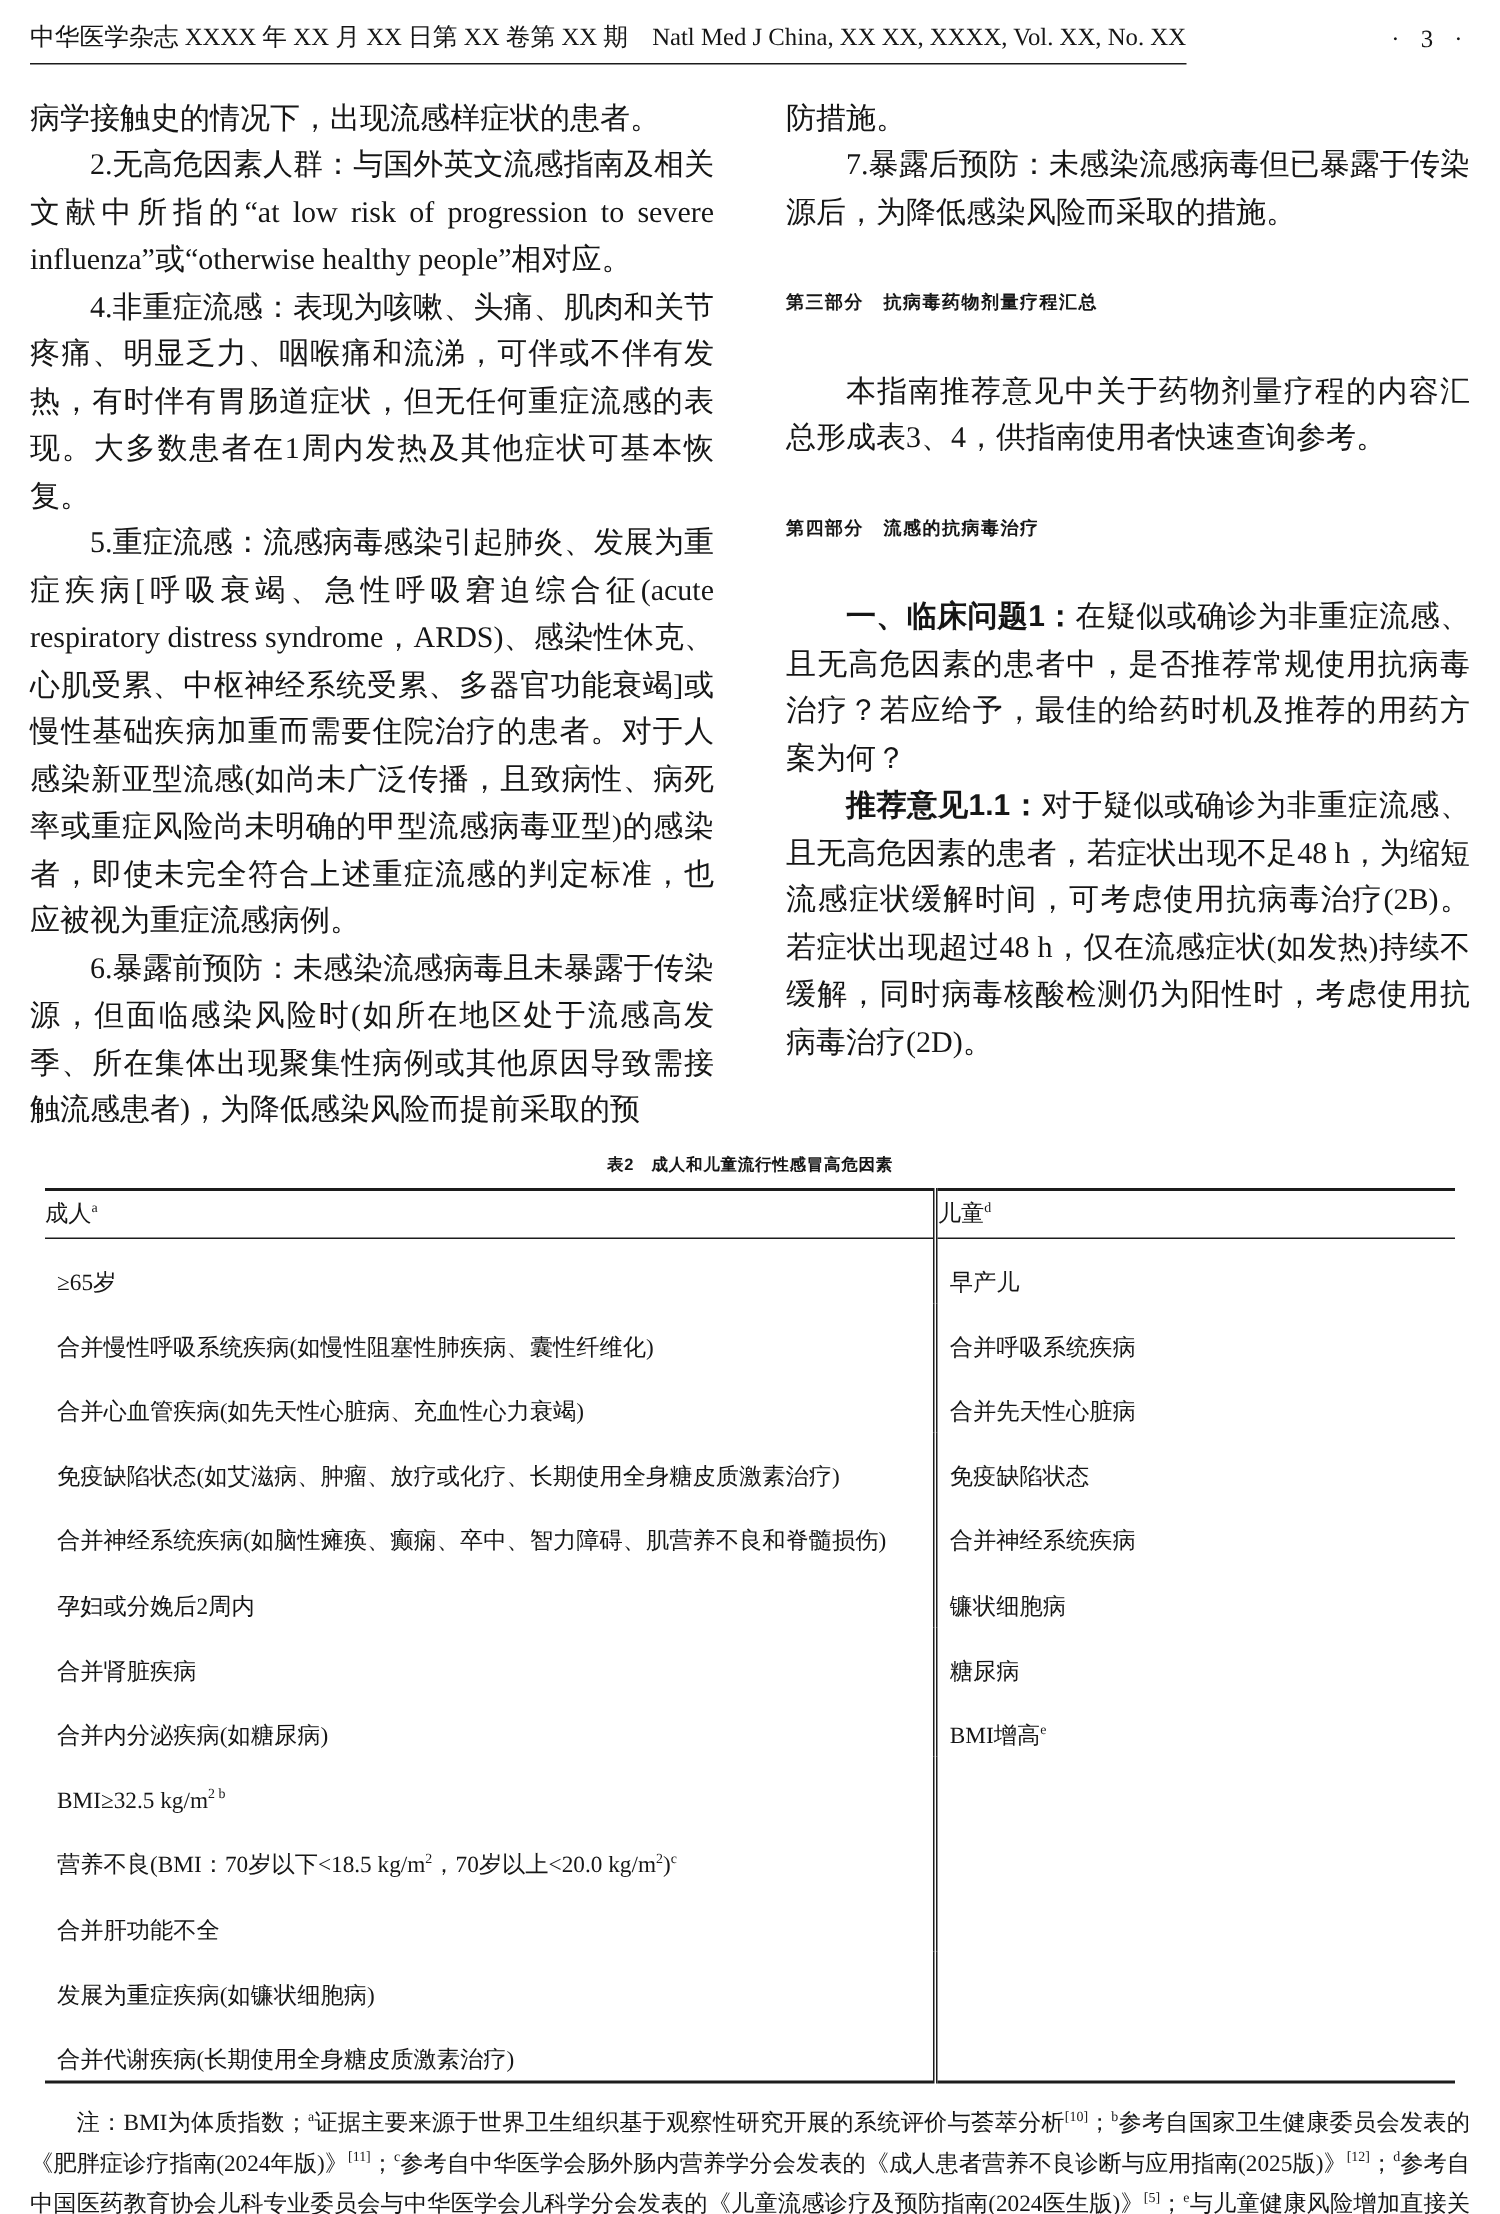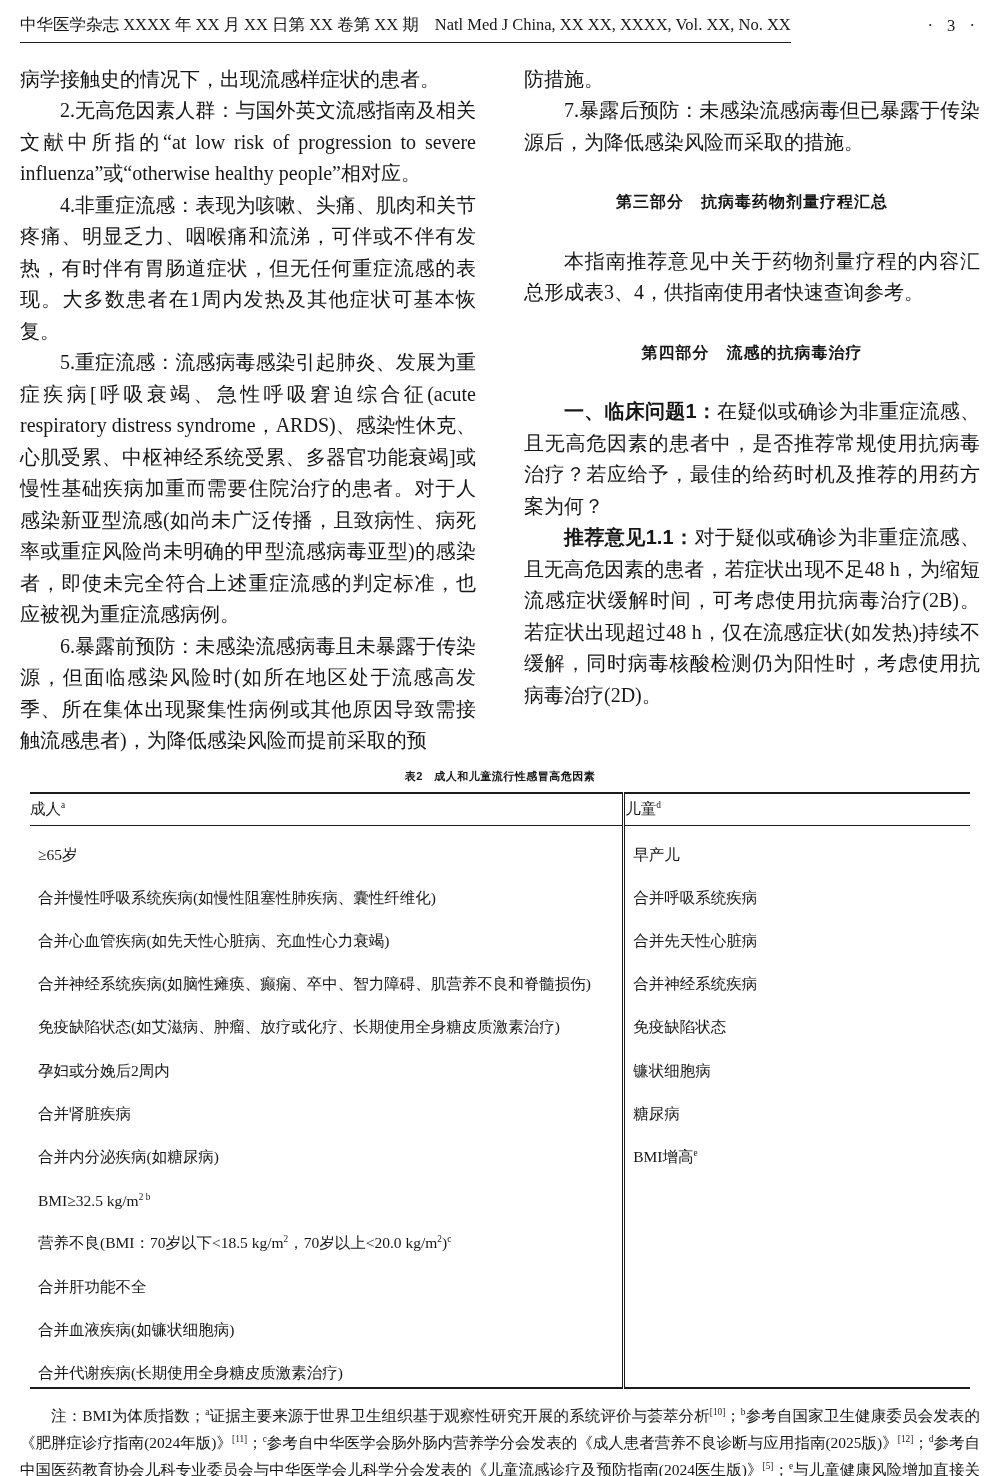--- a/index.html
+++ b/index.html
@@ -13,21 +13,21 @@
   .masthead{border-bottom:1.8px solid #1c1c1c;padding-bottom:6px;white-space:nowrap;}
   .masthead .en{margin-left:16px;text-align:center;}
   .page-no{letter-spacing:5px;padding-bottom:6px;}
 
   
   .columns{display:flex;gap:48px;margin:21px 20px 0 20px;}
   .col{width:460px;font-size:20px;line-height:31.5px;text-align:justify;}
   .col p{margin:0;}
   .ind{text-indent:2em;}
   .sec-heading{font-family:"Liberation Sans","DejaVu Sans",sans-serif;font-weight:700;
-               font-size:16px;text-align:center;margin:28px 0;letter-spacing:1px;}
+               font-size:12px;margin:28px 0;letter-spacing:1px;}
   .b{font-weight:700;font-family:"Liberation Sans","DejaVu Sans",sans-serif;}
   .sup{font-size:60%;vertical-align:super;line-height:0;}
 
   
   .table-block{margin:12px 30px 0 30px;}
   .table-title{font-family:"Liberation Sans","DejaVu Sans",sans-serif;font-weight:700;
                font-size:11px;text-align:center;margin:0 0 8px 0;letter-spacing:0.5px;}
   table.t2{width:100%;border-collapse:collapse;border-top:2.5px solid #1c1c1c;
            border-bottom:2.5px solid #1c1c1c;font-size:15.5px;table-layout:fixed;}
   table.t2 th{font-weight:400;text-align:left;border-bottom:1.2px solid #1c1c1c;
@@ -88,26 +88,26 @@
           </tr>
         <tr>
             <td><span>合并慢性呼吸系统疾病(如慢性阻塞性肺疾病、囊性纤维化)</span></td>
             <td class="child"><span>合并呼吸系统疾病</span></td>
           </tr>
         <tr>
             <td><span>合并心血管疾病(如先天性心脏病、充血性心力衰竭)</span></td>
             <td class="child"><span>合并先天性心脏病</span></td>
           </tr>
         <tr>
+            <td><span>免疫缺陷状态(如艾滋病、肿瘤、放疗或化疗、长期使用全身糖皮质激素治疗)</span></td>
+            <td class="child"><span>免疫缺陷状态</span></td>
+          </tr>
+        <tr>
             <td><span>合并神经系统疾病(如脑性瘫痪、癫痫、卒中、智力障碍、肌营养不良和脊髓损伤)</span></td>
             <td class="child"><span>合并神经系统疾病</span></td>
-          </tr>
-        <tr>
-            <td><span>免疫缺陷状态(如艾滋病、肿瘤、放疗或化疗、长期使用全身糖皮质激素治疗)</span></td>
-            <td class="child"><span>免疫缺陷状态</span></td>
           </tr>
         <tr>
             <td><span>孕妇或分娩后2周内</span></td>
             <td class="child"><span>镰状细胞病</span></td>
           </tr>
         <tr>
             <td><span>合并肾脏疾病</span></td>
             <td class="child"><span>糖尿病</span></td>
           </tr>
         <tr>
@@ -120,21 +120,21 @@
           </tr>
         <tr>
             <td><span>营养不良(BMI：70岁以下&lt;18.5 kg/m</span><span class="sup">2</span><span>，70岁以上&lt;20.0 kg/m</span><span class="sup">2</span><span>)</span><span class="sup">c</span></td>
             <td class="child"><span></span></td>
           </tr>
         <tr>
             <td><span>合并肝功能不全</span></td>
             <td class="child"><span></span></td>
           </tr>
         <tr>
-            <td><span>合并血液疾病(如镰状细胞病)</span></td>
+            <td><span>发展为重症疾病(如镰状细胞病)</span></td>
             <td class="child"><span></span></td>
           </tr>
         <tr>
             <td><span>合并代谢疾病(长期使用全身糖皮质激素治疗)</span></td>
             <td class="child"><span></span></td>
           </tr>
       </tbody>
     </table>
   </section>
 

